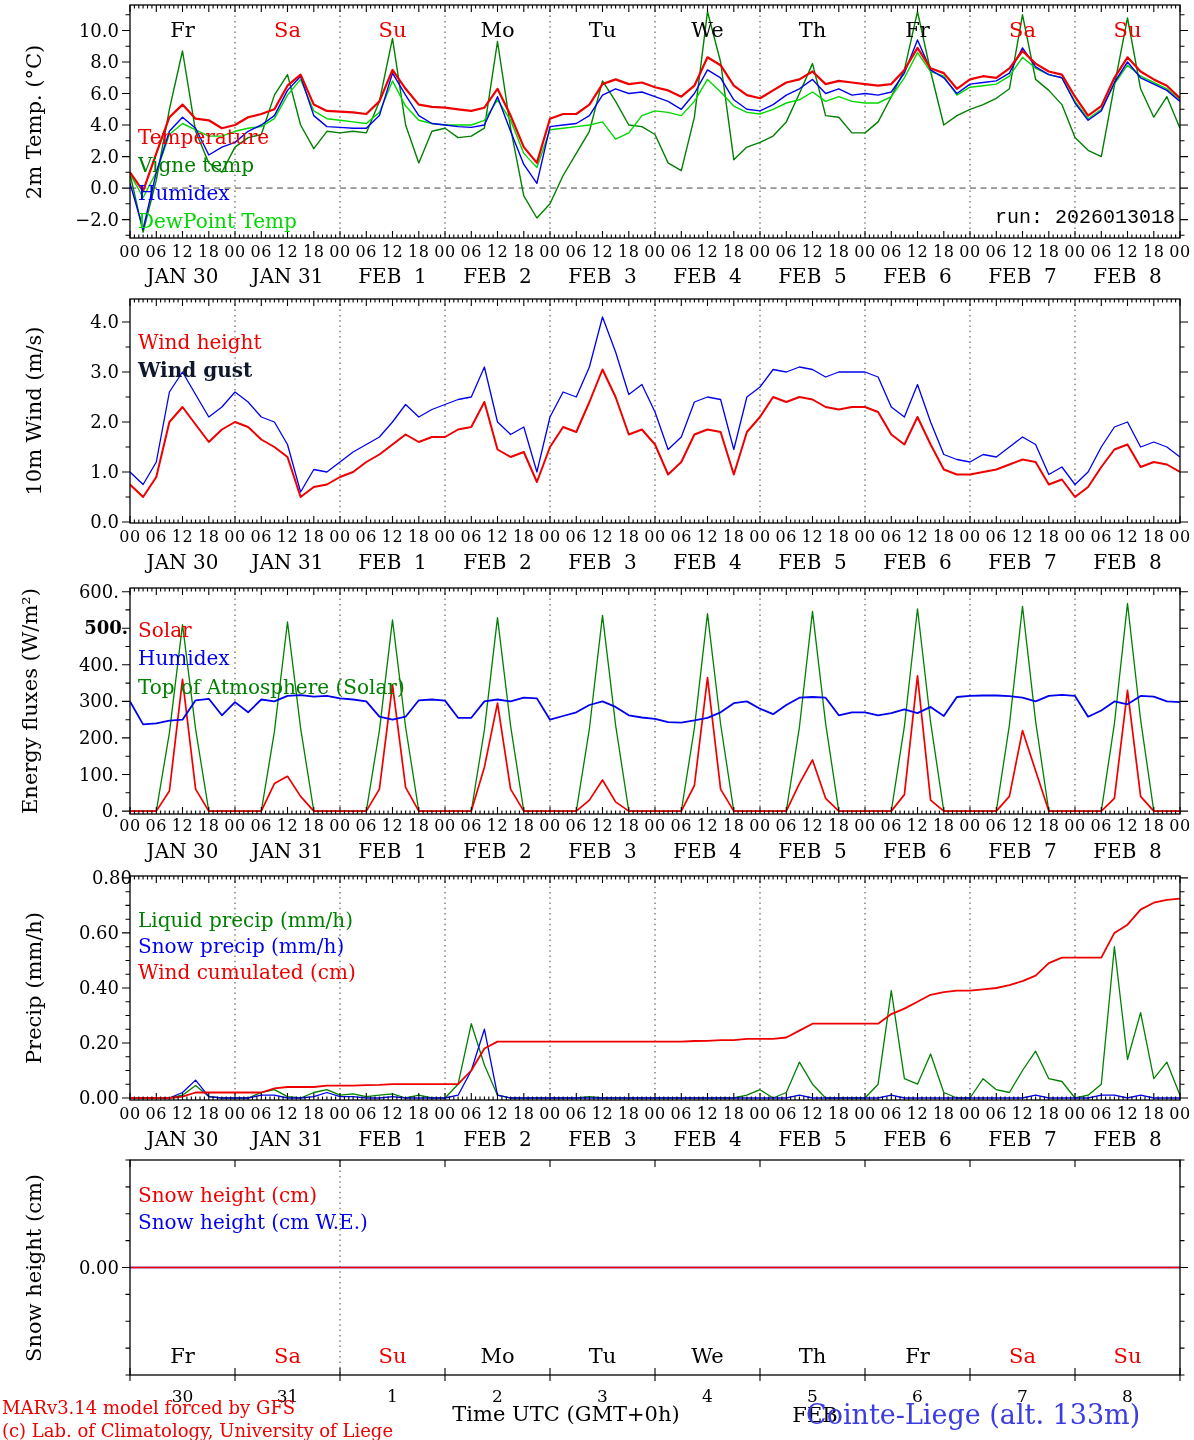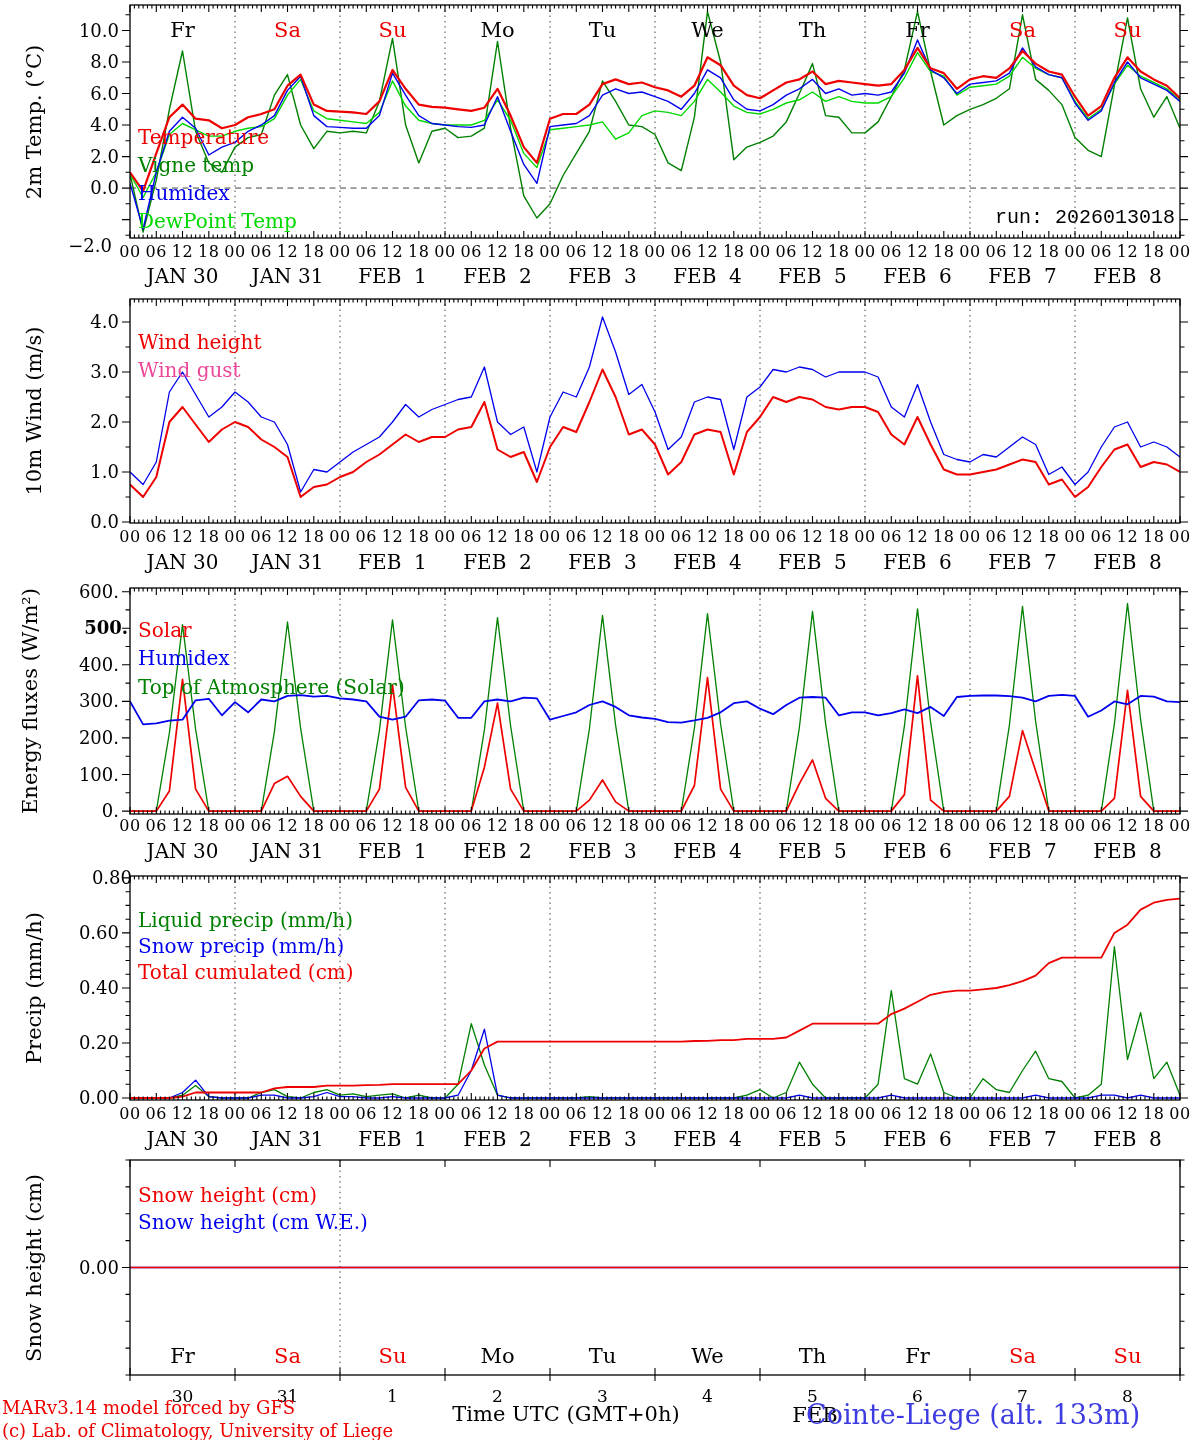--- a/index.html
+++ b/index.html
@@ -102,21 +102,21 @@
         <rect x="130" y="1160" width="1050" height="215"></rect>
       </clipPath>
       <line x1="340" y1="1160" x2="340" y2="1375" stroke="#555" stroke-width="1.1" stroke-dasharray="1.5 3.8"></line>
       <polyline points="130.0,1267.5 1180.0,1267.5" fill="none" stroke="#0000ee" stroke-width="1.3" stroke-linejoin="round" clip-path="url(#c4)"></polyline>
       <polyline points="130.0,1267.5 1180.0,1267.5" fill="none" stroke="#ee0000" stroke-width="1.6" stroke-linejoin="round" clip-path="url(#c4)"></polyline>
       <path d="M130.0,1160v7M130.0,1375v-7M130.0,1375v6M235.0,1160v7M235.0,1375v-7M235.0,1375v6M340.0,1160v7M340.0,1375v-7M340.0,1375v6M445.0,1160v7M445.0,1375v-7M445.0,1375v6M550.0,1160v7M550.0,1375v-7M550.0,1375v6M655.0,1160v7M655.0,1375v-7M655.0,1375v6M760.0,1160v7M760.0,1375v-7M760.0,1375v6M865.0,1160v7M865.0,1375v-7M865.0,1375v6M970.0,1160v7M970.0,1375v-7M970.0,1375v6M1075.0,1160v7M1075.0,1375v-7M1075.0,1375v6M1180.0,1160v7M1180.0,1375v-7M1180.0,1375v6M130,1375.0h-4.5M1180,1375.0h4.5M130,1348.1h-4.5M1180,1348.1h4.5M130,1321.3h-4.5M1180,1321.3h4.5M130,1294.4h-4.5M1180,1294.4h4.5M130,1267.5h-8M1180,1267.5h8M130,1240.6h-4.5M1180,1240.6h4.5M130,1213.8h-4.5M1180,1213.8h4.5M130,1186.9h-4.5M1180,1186.9h4.5M130,1160.0h-4.5M1180,1160.0h4.5" stroke="#000" stroke-width="1.1" fill="none"></path>
       <rect x="130" y="1160" width="1050" height="215" fill="none" stroke="#000" stroke-width="1.3"></rect>
     </svg>
   <div id="labels">
       <div class="lbl ylab rot" style="left: 34px; top: 121.5px;">2m Temp. (°C)</div>
-      <div class="lbl ytick anchor-r" style="left: 112px; top: 219.568px; margin-top: 26px;">−2.0</div>
+      <div class="lbl ytick anchor-r" style="left: 119px; top: 219.568px;">−2.0</div>
       <div class="lbl ytick anchor-r" style="left: 119px; top: 188.06px;">0.0</div>
       <div class="lbl ytick anchor-r" style="left: 119px; top: 156.552px;">2.0</div>
       <div class="lbl ytick anchor-r" style="left: 119px; top: 125.045px;">4.0</div>
       <div class="lbl ytick anchor-r" style="left: 119px; top: 93.5368px;">6.0</div>
       <div class="lbl ytick anchor-r" style="left: 119px; top: 62.0291px;">8.0</div>
       <div class="lbl ytick anchor-r" style="left: 119px; top: 30.5213px;">10.0</div>
       <div class="lbl legend anchor-l" style="left: 138px; top: 137px; color: rgb(238, 0, 0);">Temperature</div>
       <div class="lbl legend anchor-l" style="left: 138px; top: 165px; color: rgb(0, 128, 0);">Vigne temp</div>
       <div class="lbl legend anchor-l" style="left: 138px; top: 193px; color: rgb(0, 0, 238);">Humidex</div>
       <div class="lbl legend anchor-l" style="left: 138px; top: 221px; color: rgb(0, 216, 0);">DewPoint Temp</div>
@@ -181,21 +181,21 @@
       <div class="lbl daylbl anchor-c" style="left: 917.5px; top: 30px; color: rgb(0, 0, 0);">Fr</div>
       <div class="lbl daylbl anchor-c" style="left: 1022.5px; top: 30px; color: rgb(238, 0, 0);">Sa</div>
       <div class="lbl daylbl anchor-c" style="left: 1127.5px; top: 30px; color: rgb(238, 0, 0);">Su</div>
       <div class="lbl ylab rot" style="left: 34px; top: 411px;">10m Wind (m/s)</div>
       <div class="lbl ytick anchor-r" style="left: 119px; top: 522px;">0.0</div>
       <div class="lbl ytick anchor-r" style="left: 119px; top: 472px;">1.0</div>
       <div class="lbl ytick anchor-r" style="left: 119px; top: 422px;">2.0</div>
       <div class="lbl ytick anchor-r" style="left: 119px; top: 372px;">3.0</div>
       <div class="lbl ytick anchor-r" style="left: 119px; top: 322px;">4.0</div>
       <div class="lbl legend anchor-l" style="left: 138px; top: 342px; color: rgb(238, 0, 0);">Wind height</div>
-      <div class="lbl legend anchor-l" style="left: 138px; top: 370px; color: #ec4899;">Wind gust</div>
+      <div class="lbl legend anchor-l" style="left: 138px; top: 370px; color: #0f172a; font-weight: bold;">Wind gust</div>
       <div class="lbl htick anchor-c" style="left: 130px; top: 537px;">00</div>
       <div class="lbl htick anchor-c" style="left: 156.25px; top: 537px;">06</div>
       <div class="lbl htick anchor-c" style="left: 182.5px; top: 537px;">12</div>
       <div class="lbl htick anchor-c" style="left: 208.75px; top: 537px;">18</div>
       <div class="lbl datelbl anchor-c" style="left: 182.5px; top: 562px;">JAN 30</div>
       <div class="lbl htick anchor-c" style="left: 235px; top: 537px;">00</div>
       <div class="lbl htick anchor-c" style="left: 261.25px; top: 537px;">06</div>
       <div class="lbl htick anchor-c" style="left: 287.5px; top: 537px;">12</div>
       <div class="lbl htick anchor-c" style="left: 313.75px; top: 537px;">18</div>
       <div class="lbl datelbl anchor-c" style="left: 287.5px; top: 562px;">JAN 31</div>
@@ -303,21 +303,21 @@
       <div class="lbl datelbl anchor-c" style="left: 1127.5px; top: 851px;">FEB  8</div>
       <div class="lbl htick anchor-c" style="left: 1180px; top: 826px;">00</div>
       <div class="lbl ylab rot" style="left: 34px; top: 988px;">Precip (mm/h)</div>
       <div class="lbl ytick anchor-r" style="left: 119px; top: 1097.99px;">0.00</div>
       <div class="lbl ytick anchor-r" style="left: 119px; top: 1042.98px;">0.20</div>
       <div class="lbl ytick anchor-r" style="left: 119px; top: 987.959px;">0.40</div>
       <div class="lbl ytick anchor-r" style="left: 119px; top: 932.942px;">0.60</div>
       <div class="lbl ytick anchor-r" style="left: 132px; top: 877.926px;">0.80</div>
       <div class="lbl legend anchor-l" style="left: 138px; top: 920px; color: rgb(0, 128, 0);">Liquid precip (mm/h)</div>
       <div class="lbl legend anchor-l" style="left: 138px; top: 946px; color: rgb(0, 0, 238);">Snow precip (mm/h)</div>
-      <div class="lbl legend anchor-l" style="left: 138px; top: 972px; color: rgb(238, 0, 0);">Total cumulated (cm)</div>
+      <div class="lbl legend anchor-l" style="left: 138px; top: 972px; color: rgb(238, 0, 0);">Wind cumulated (cm)</div>
       <div class="lbl htick anchor-c" style="left: 130px; top: 1114px;">00</div>
       <div class="lbl htick anchor-c" style="left: 156.25px; top: 1114px;">06</div>
       <div class="lbl htick anchor-c" style="left: 182.5px; top: 1114px;">12</div>
       <div class="lbl htick anchor-c" style="left: 208.75px; top: 1114px;">18</div>
       <div class="lbl datelbl anchor-c" style="left: 182.5px; top: 1139px;">JAN 30</div>
       <div class="lbl htick anchor-c" style="left: 235px; top: 1114px;">00</div>
       <div class="lbl htick anchor-c" style="left: 261.25px; top: 1114px;">06</div>
       <div class="lbl htick anchor-c" style="left: 287.5px; top: 1114px;">12</div>
       <div class="lbl htick anchor-c" style="left: 313.75px; top: 1114px;">18</div>
       <div class="lbl datelbl anchor-c" style="left: 287.5px; top: 1139px;">JAN 31</div>

